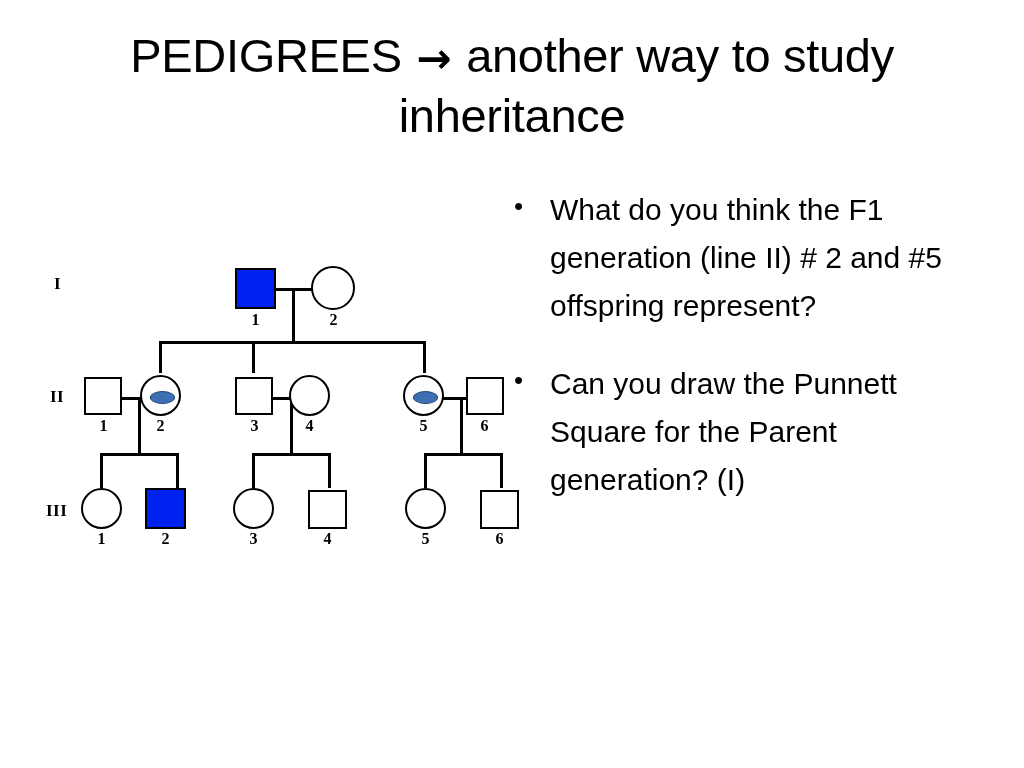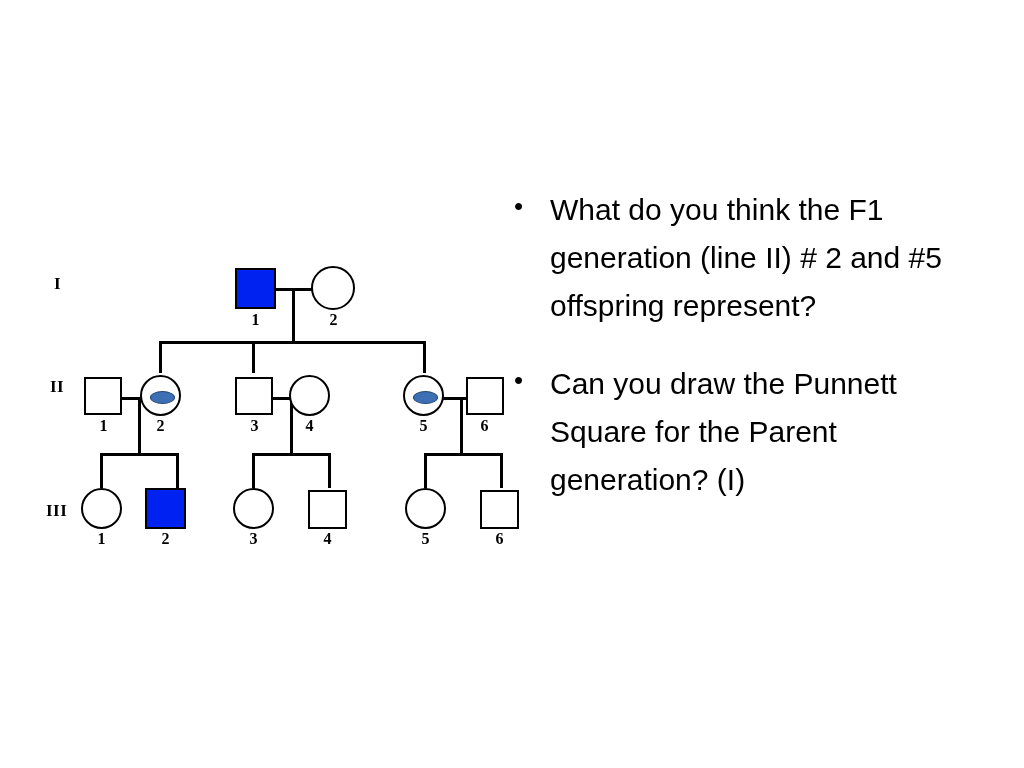--- a/index.html
+++ b/index.html
@@ -124,39 +124,46 @@
     font-size: 14.5px;
     color: #000000;
     letter-spacing: 0.1px;
   }
 </style>
 </head>
 <body>
 
 <div id="slide">
 
+  <div id="title-block">
+    <span>PEDIGREES</span>
+    <span class="arrow-glyph">→</span>
+    <span>another way to study</span>
+    <br>
+    <span>inheritance</span>
+  </div>
 
   <div id="bullets">
 
     <div class="bullet-row">
       <span class="bullet-mark">•</span>
       <span class="bullet-text">What do you think the F1 generation (line II) # 2 and #5 offspring represent?</span>
     </div>
 
     <div class="bullet-row">
       <span class="bullet-mark">•</span>
       <span class="bullet-text">Can you draw the Punnett Square for the Parent generation? (I)</span>
     </div>
 
   </div>
 
   <div id="pedigree-figure">
 
     <span class="gen-label" style="left:18px; top:16px;">I</span>
-    <span class="gen-label" style="left:14px; top:119px;">II</span>
+    <span class="gen-label" style="left:14px; top:129px;">II</span>
     <span class="gen-label" style="left:10px; top:243px;">III</span>
 
     <div class="line h" style="left:235px; top:30px; width:60px;"></div>
 
     <div class="line v" style="left:256px; top:30px; height:53px;"></div>
 
     <div class="indiv male affected" style="left:199px; top:10px; width:41px; height:41px;"></div>
     <span class="num-label" style="left:189px; top:53px; width:61px;">1</span>
 
     <div class="indiv female" style="left:275px; top:8px; width:44px; height:44px;"></div>

